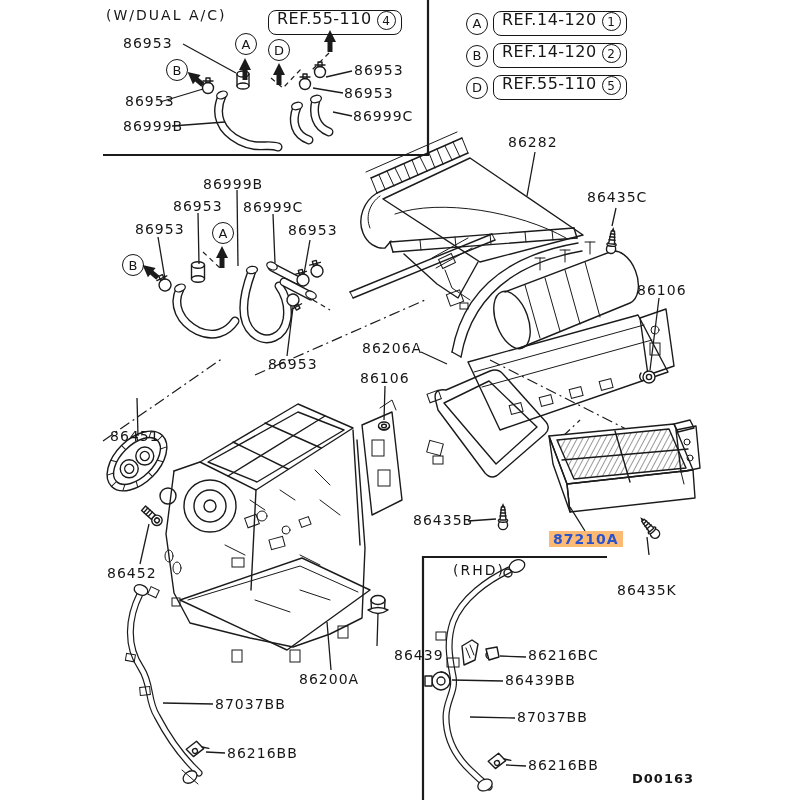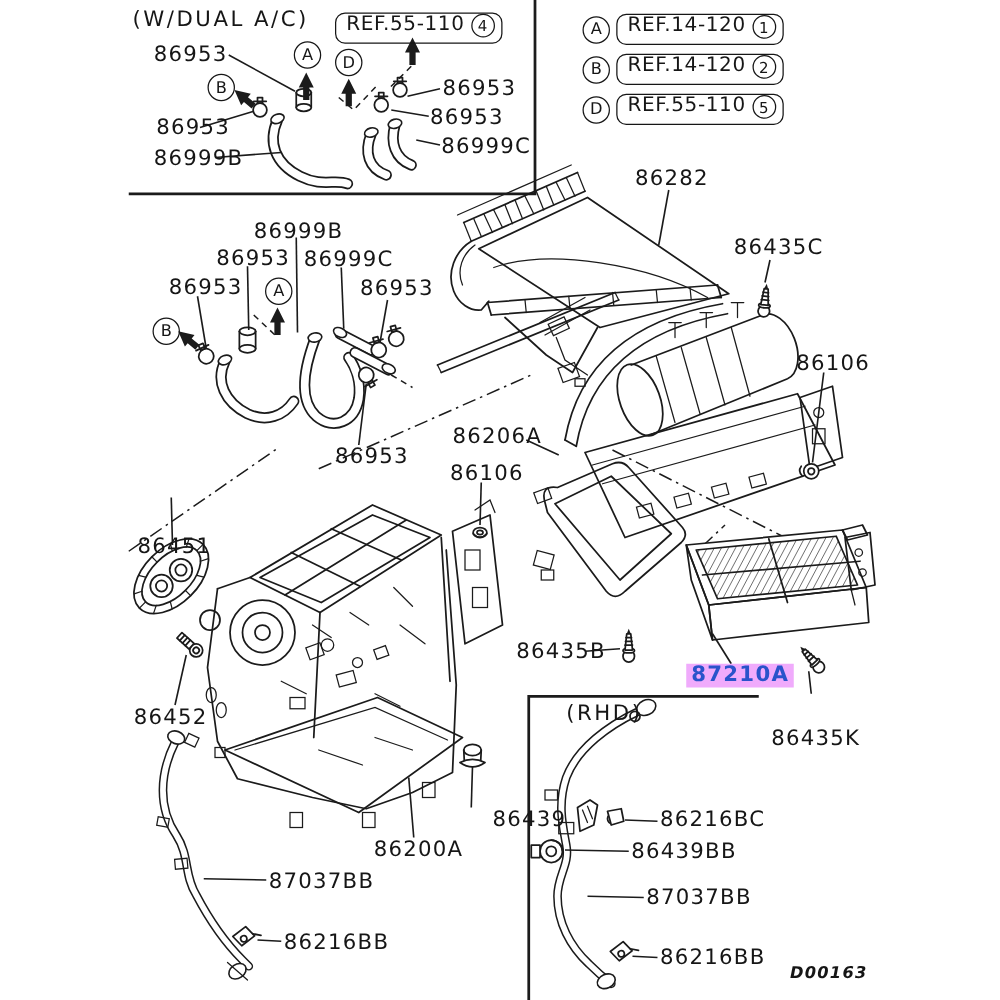--- a/index.html
+++ b/index.html
@@ -1,19 +1,19 @@
 <!DOCTYPE html>
 <html><head>
 <meta charset="utf-8">
 <style>
   html,body{margin:0;padding:0;background:#fff;}
   .stage{position:relative;width:800px;height:800px;background:#fff;overflow:hidden;
          font-family:"DejaVu Sans","Liberation Sans",sans-serif;color:#161616;}
   svg.art{position:absolute;left:0;top:0;}
-  .t{position:absolute;font-size:17px;letter-spacing:1px;white-space:nowrap;line-height:1;}
+  .t{position:absolute;font-size:14px;letter-spacing:1px;white-space:nowrap;line-height:1;}
   .cl{position:absolute;width:20px;height:20px;border:1.7px solid #161616;border-radius:50%;
       display:flex;align-items:center;justify-content:center;font-size:13px;letter-spacing:0;line-height:1;}
   .refrow{position:absolute;display:flex;align-items:center;gap:5px;}
   .refbox{height:23px;border:1.8px solid #161616;border-radius:8px;display:flex;
           padding:0 5px 0 8px;gap:5px;font-size:16px;letter-spacing:0.5px;line-height:1;}
   .numc{width:17px;height:17px;border:1.5px solid #161616;border-radius:50%;flex:0 0 17px;
         display:flex;align-items:center;justify-content:center;font-size:12px;letter-spacing:0;line-height:1;}
   .hl{padding:1px 4px;font-weight:bold;}
   .code{font-size:13px;font-weight:bold;letter-spacing:1px;}
   
@@ -496,27 +496,27 @@
   <span class="t" style="left:268px;top:357px;">86953</span>
 
   <span class="t" style="left:110px;top:381px;margin-top:48px;">86451</span>
   <span class="t" style="left:107px;top:566px;">86452</span>
   <span class="t" style="left:508px;top:135px;text-align:center;">86282</span>
   <span class="t" style="left:587px;top:190px;">86435C</span>
   <span class="t" style="left:637px;top:283px;">86106</span>
   <span class="t" style="left:362px;top:341px;">86206A</span>
   <span class="t" style="left:360px;top:371px;">86106</span>
   <span class="t" style="left:413px;top:513px;">86435B</span>
-  <span class="t hl" style="left: 549px; top: 531px; background: #f0abfc; color: rgb(42, 83, 203);">87210A</span>
+  <span class="t hl" style="left: 549px; top: 531px; background: #fdba74; color: rgb(42, 83, 203);">87210A</span>
   <span class="t" style="left:617px;top:583px;">86435K</span>
   <span class="t" style="left:352px;top:648px;margin-left:42px;">86439</span>
   <span class="t" style="left:299px;top:672px;">86200A</span>
   <span class="t" style="left:215px;top:697px;">87037BB</span>
   <span class="t" style="left:227px;top:746px;">86216BB</span>
 
   <span class="t" style="left:528px;top:648px;">86216BC</span>
   <span class="t" style="left:505px;top:673px;">86439BB</span>
   <span class="t" style="left:517px;top:710px;">87037BB</span>
   <span class="t" style="left:528px;top:758px;">86216BB</span>
 
-  <span class="t code" style="left:632px;top:772px;font-style:italic;">D00163</span>
+  <span class="t code" style="left:632px;top:772px;">D00163</span>
 
 </div>
 
 </body></html>

